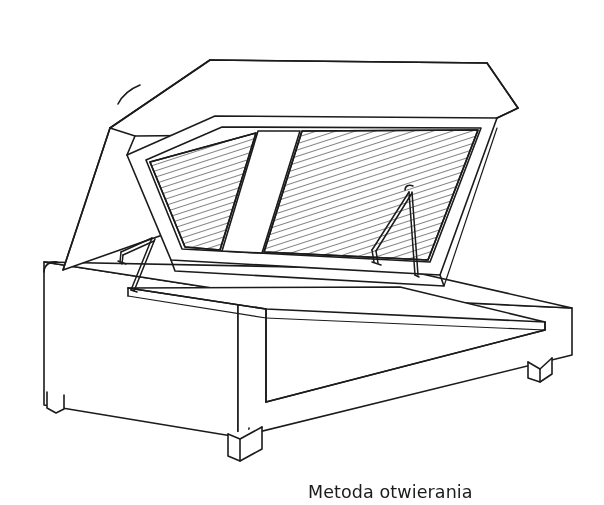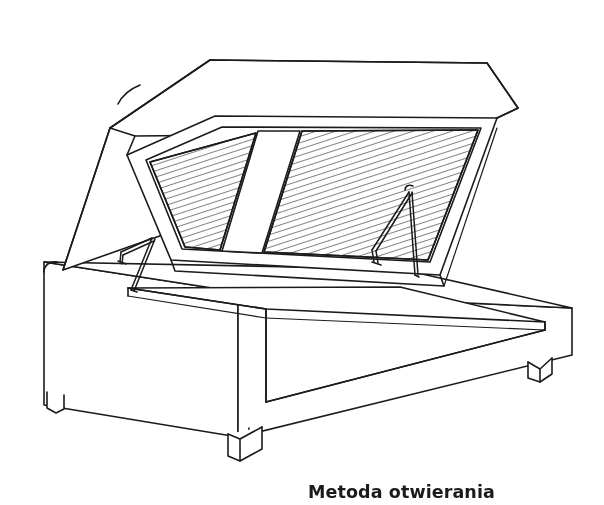--- a/index.html
+++ b/index.html
@@ -27,21 +27,20 @@
     top: 425px;
     width: 290px;
     color: #1b1b1b;
     font-size: 17.5px;
     line-height: 27px;
     letter-spacing: 0.1px;
     white-space: pre;
   }
   .caption div {
     white-space: pre;
-    font-weight: bold;
   }
 </style>
 </head>
 <body>
 
 <svg id="figure" viewBox="0 0 604 505" xmlns="http://www.w3.org/2000/svg">
 
   <defs>
     <pattern id="slatsA" patternUnits="userSpaceOnUse" width="6" height="6" patternTransform="rotate(72)">
       <line x1="0" y1="0" x2="0" y2="6" stroke="#1b1b1b" stroke-width="1.1"></line>

